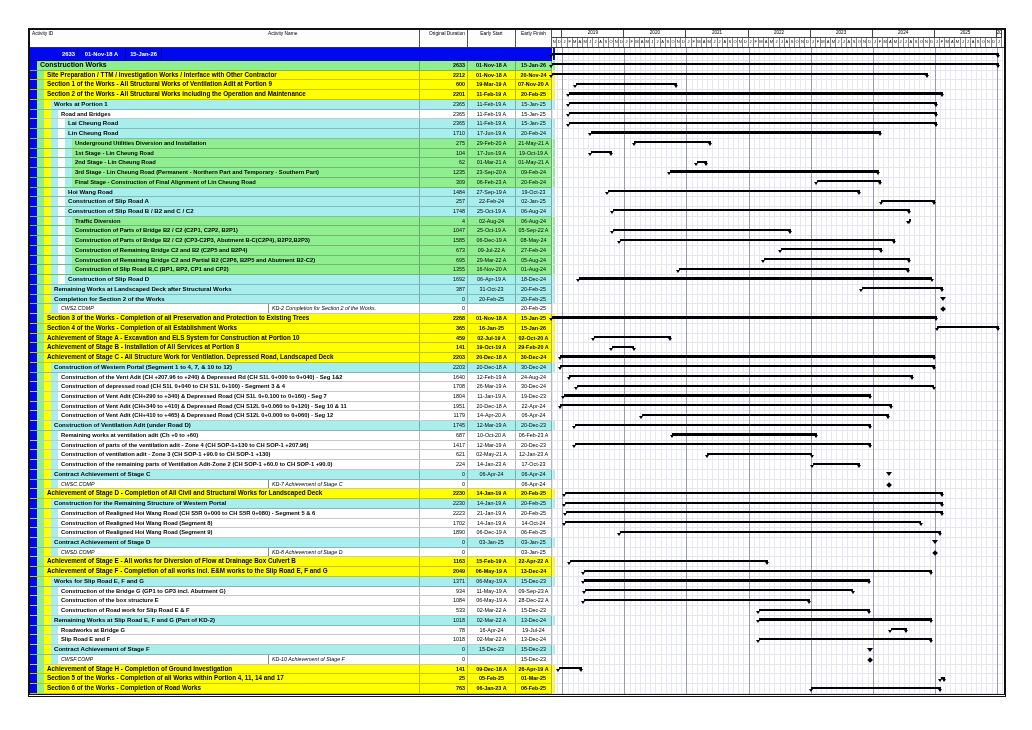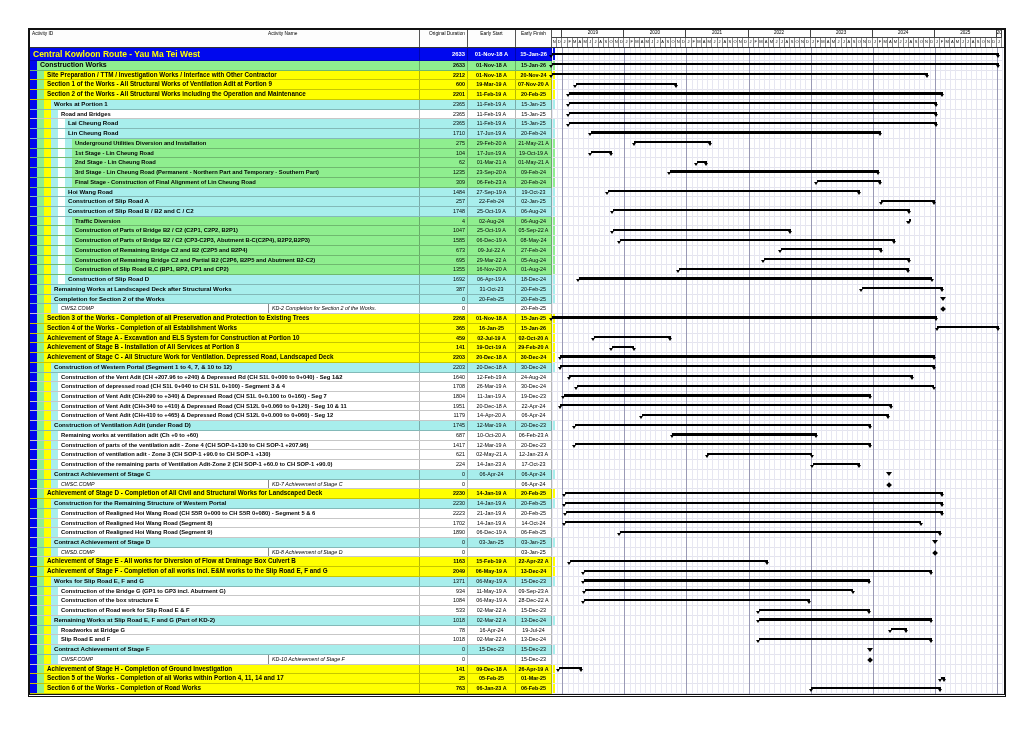--- a/index.html
+++ b/index.html
@@ -160,23 +160,20 @@
             <div class="mcell" style="width: 5.17241px;">O</div>
             <div class="mcell" style="width: 5.17241px;">N</div>
             <div class="mcell" style="width: 5.17241px;">D</div>
             <div class="mcell" style="width: 5.17241px;">J</div>
           </div>
       </div>
     </div>
     <div id="rows">
         <div class="row" style="height: 13px;">
           <div class="tbl" style="background: rgb(0, 8, 238);">
-            <div class="cell c-name">
-              <div class="ntxt" style="font-size: 8.5px; font-weight: 700; font-style: normal; line-height: 12px; color: rgb(255, 255, 0);">Central Kowloon Route - Yau Ma Tei West</div>
-            </div>
             <div class="cell c-dur" style="font-size: 5.8px; line-height: 12px; color: rgb(255, 255, 255); font-weight: 600;">2633</div>
             <div class="cell c-es" style="font-size: 5.8px; line-height: 12px; color: rgb(255, 255, 255); font-weight: 600;">01-Nov-18 A</div>
             <div class="cell c-ef" style="font-size: 5.8px; line-height: 12px; color: rgb(255, 255, 255); font-weight: 600;">15-Jan-26</div>
           </div>
           <div class="gc">
             <div class="gstrip" style="background: rgb(0, 8, 238);"></div>
           </div>
         </div>
         <div class="row" style="height: 9.74px;">
           <div class="tbl" style="background: rgb(143, 238, 143);">

